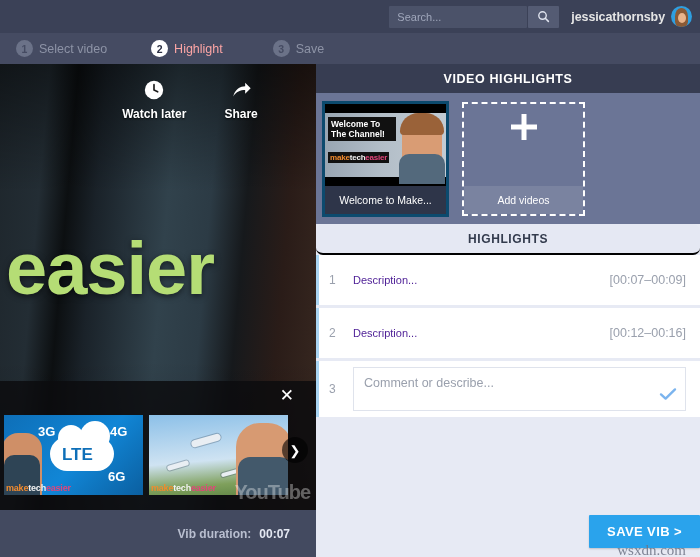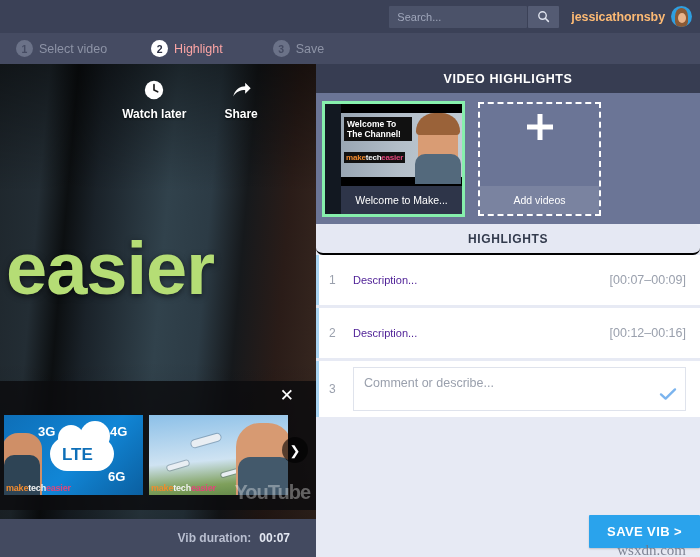--- a/index.html
+++ b/index.html
@@ -21,21 +21,21 @@
     width:122px;height:22px;background:#4b5269;border:none;outline:none;
     color:#c6cbda;font-size:11px;font-family:"Liberation Sans", sans-serif;
     padding:0 8px;border-radius:1px;
   }
   .search-input::placeholder{color:#a0a7bb;}
   .search-btn{
     width:31px;height:22px;background:#545b73;border:none;cursor:pointer;
     display:flex;align-items:center;justify-content:center;border-radius:1px;margin-left:1px;
   }
   .user{display:flex;align-items:center;margin-right:8px;}
-  .user-name{color:#fdba74;font-size:12.5px;font-weight:bold;letter-spacing:-0.1px;}
+  .user-name{color:#e5e5e5;font-size:12.5px;font-weight:bold;letter-spacing:-0.1px;}
   .avatar{
     width:21px;height:21px;border-radius:50%;margin-left:6px;overflow:hidden;
     background:#2f9fe0;position:relative;flex:none;
   }
   .avatar .hair{position:absolute;left:4px;top:2px;width:13px;height:19px;border-radius:45% 45% 30% 30%;background:#8a5a36;}
   .avatar .face{position:absolute;left:7px;top:7px;width:8px;height:10px;border-radius:50%;background:#e8b48c;}
 
   
   .stepper{
     position:absolute;left:0;top:33px;width:700px;height:31px;
@@ -115,37 +115,37 @@
   .es-next{
     position:absolute;right:8px;top:56px;width:26px;height:26px;border-radius:50%;
     background:rgba(0,0,0,.6);color:#fff;display:flex;align-items:center;justify-content:center;
     font-size:13px;cursor:pointer;
   }
   .yt-mark{
     position:absolute;right:6px;bottom:6px;color:rgba(255,255,255,.35);
     font-size:20px;font-weight:bold;letter-spacing:-1px;z-index:2;
   }
   .player-footer{
-    position:absolute;left:0;bottom:0;width:316px;height:38px;background:#434a60;
+    position:absolute;left:0;bottom:0;width:316px;height:47px;background:#434a60;
     display:flex;align-items:center;justify-content:flex-end;z-index:5;
   }
   .vibdur{color:#b9bfd0;font-size:12px;font-weight:bold;margin-right:26px;}
   .vibdur b{color:#e4e8f2;margin-left:8px;}
 
   
   .right{position:absolute;left:316px;top:64px;width:384px;height:493px;background:#e7eaf4;}
 
   .panel-head{
     height:29px;background:#373d52;color:#fff;font-size:12.5px;font-weight:bold;
     letter-spacing:.6px;display:flex;align-items:center;justify-content:center;
   }
   .vs-body{height:131px;background:#6b7596;display:flex;align-items:center;padding-left:6px;gap:13px;}
   .vid-card{
-    width:121px;height:110px;background:#121821;border:3px solid #86efac;cursor:pointer;
-    display:flex;flex-direction:column;padding-left:16px;
+    width:121px;height:110px;background:#121821;border:3px solid #0c4a6e;cursor:pointer;
+    display:flex;flex-direction:column;
   }
   .vid-thumb{height:82px;position:relative;overflow:hidden;background:#000;}
   .vt-inner{position:absolute;left:0;right:0;top:9px;bottom:9px;background:linear-gradient(90deg,#99a6b3 0%,#b3bec8 48%,#c2ccd4 100%);}
   .vt-title{
     position:absolute;left:3px;top:13px;background:#111;color:#fff;
     font-size:8.5px;font-weight:bold;line-height:1.18;padding:2px 3px;z-index:3;max-width:62px;
   }
   .vt-brand{
     position:absolute;left:3px;top:48px;background:#111;padding:1px 2px;font-size:8px;font-weight:bold;z-index:3;
     letter-spacing:-.2px;

